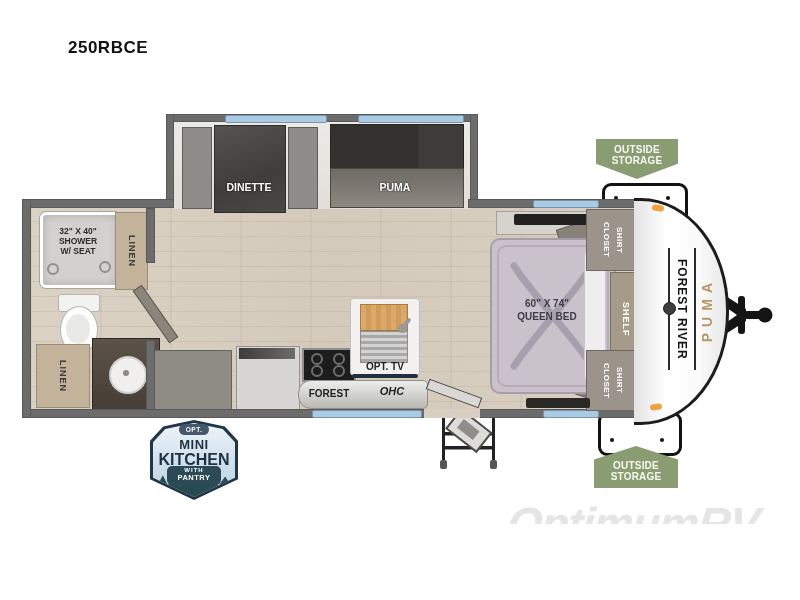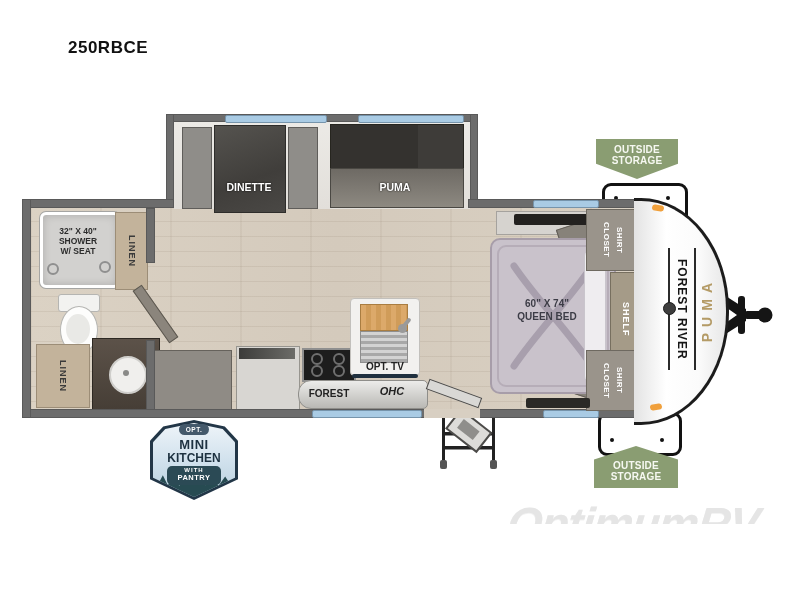--- a/index.html
+++ b/index.html
@@ -202,21 +202,21 @@
     <div class="abs" style="left:3px;top:3px;width:82px;height:74px;background:linear-gradient(180deg,#eef4f9,#cfe0ec 55%,#b9cfdd);
                 clip-path:polygon(50% 0%,85% 8%,100% 26%,100% 74%,50% 100%,0% 74%,0% 26%,15% 8%);">
       <div class="abs" style="left:0;bottom:0;width:100%;height:42%;background:#274b52;
                   clip-path:polygon(0 100%,0 45%,6% 60%,12% 30%,18% 62%,25% 38%,32% 64%,40% 34%,48% 60%,56% 30%,64% 62%,72% 38%,80% 64%,88% 34%,94% 58%,100% 44%,100% 100%);"></div>
     </div>
     <div class="abs lbl" style="left:29px;top:4px;width:30px;height:11px;background:#44596b;border-radius:6px;
                 font-size:6.5px;line-height:11px;text-align:center;color:#fff;letter-spacing:.5px;">
       <span>OPT.</span>
     </div>
     <div class="abs lbl" style="left:0;top:17px;width:88px;text-align:center;font-size:13px;color:#1d3140;letter-spacing:.5px;">MINI</div>
-    <div class="abs lbl" style="left:0;top:31px;width:88px;text-align:center;font-size:12px;color:#1d3140;">KITCHEN</div>
+    <div class="abs lbl" style="left:0;top:31px;width:88px;text-align:center;font-size:16px;color:#1d3140;">KITCHEN</div>
     <div class="abs" style="left:17px;top:46px;width:54px;height:19px;background:#2b4a55;border-radius:5px;text-align:center;">
       <div class="lbl" style="font-size:6px;line-height:8px;color:#fff;letter-spacing:1px;">WITH</div>
       <div class="lbl" style="font-size:7.5px;line-height:8px;color:#fff;letter-spacing:.5px;">PANTRY</div>
     </div>
   </div>
 
   <div class="abs lbl" style="left:478px;top:498px;width:310px;text-align:center;font-size:45px;font-style:italic;
               color:#e5e5e5;letter-spacing:-1px;transform:skewX(-6deg);z-index:1;text-shadow:0 1px 0 #f3f3f3;">OptimumRV</div>
   <div class="abs" style="left:492px;top:538px;width:262px;height:46px;z-index:1;">
     <svg width="262" height="46" viewBox="0 0 262 46">

